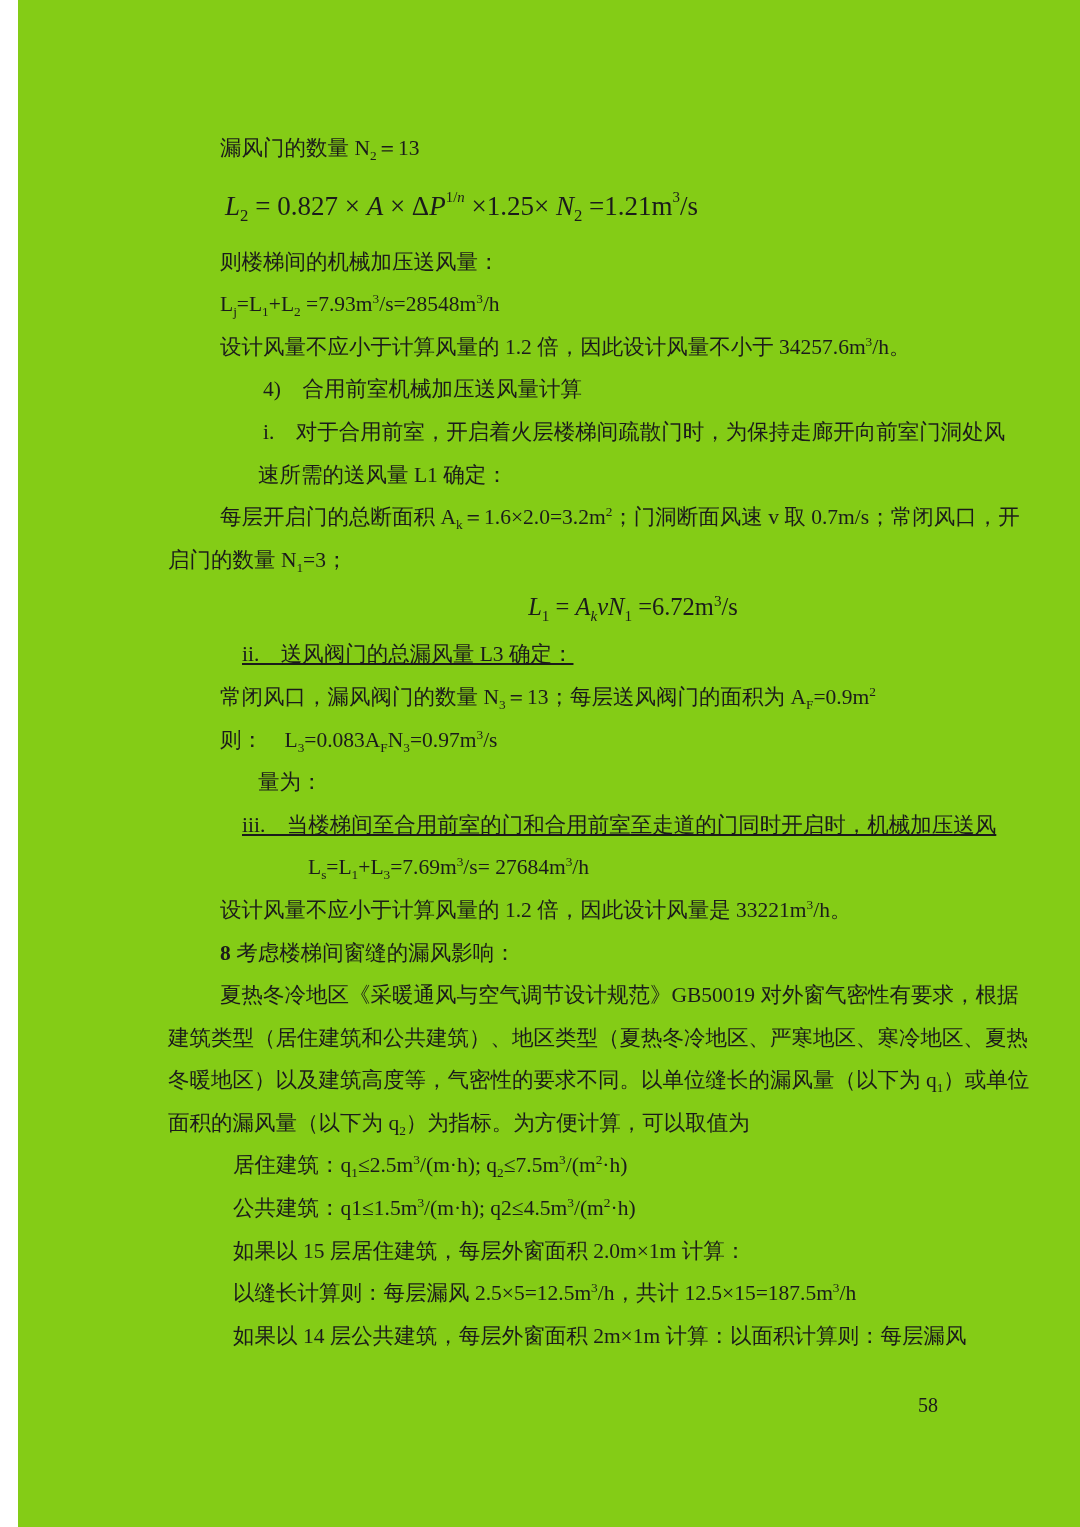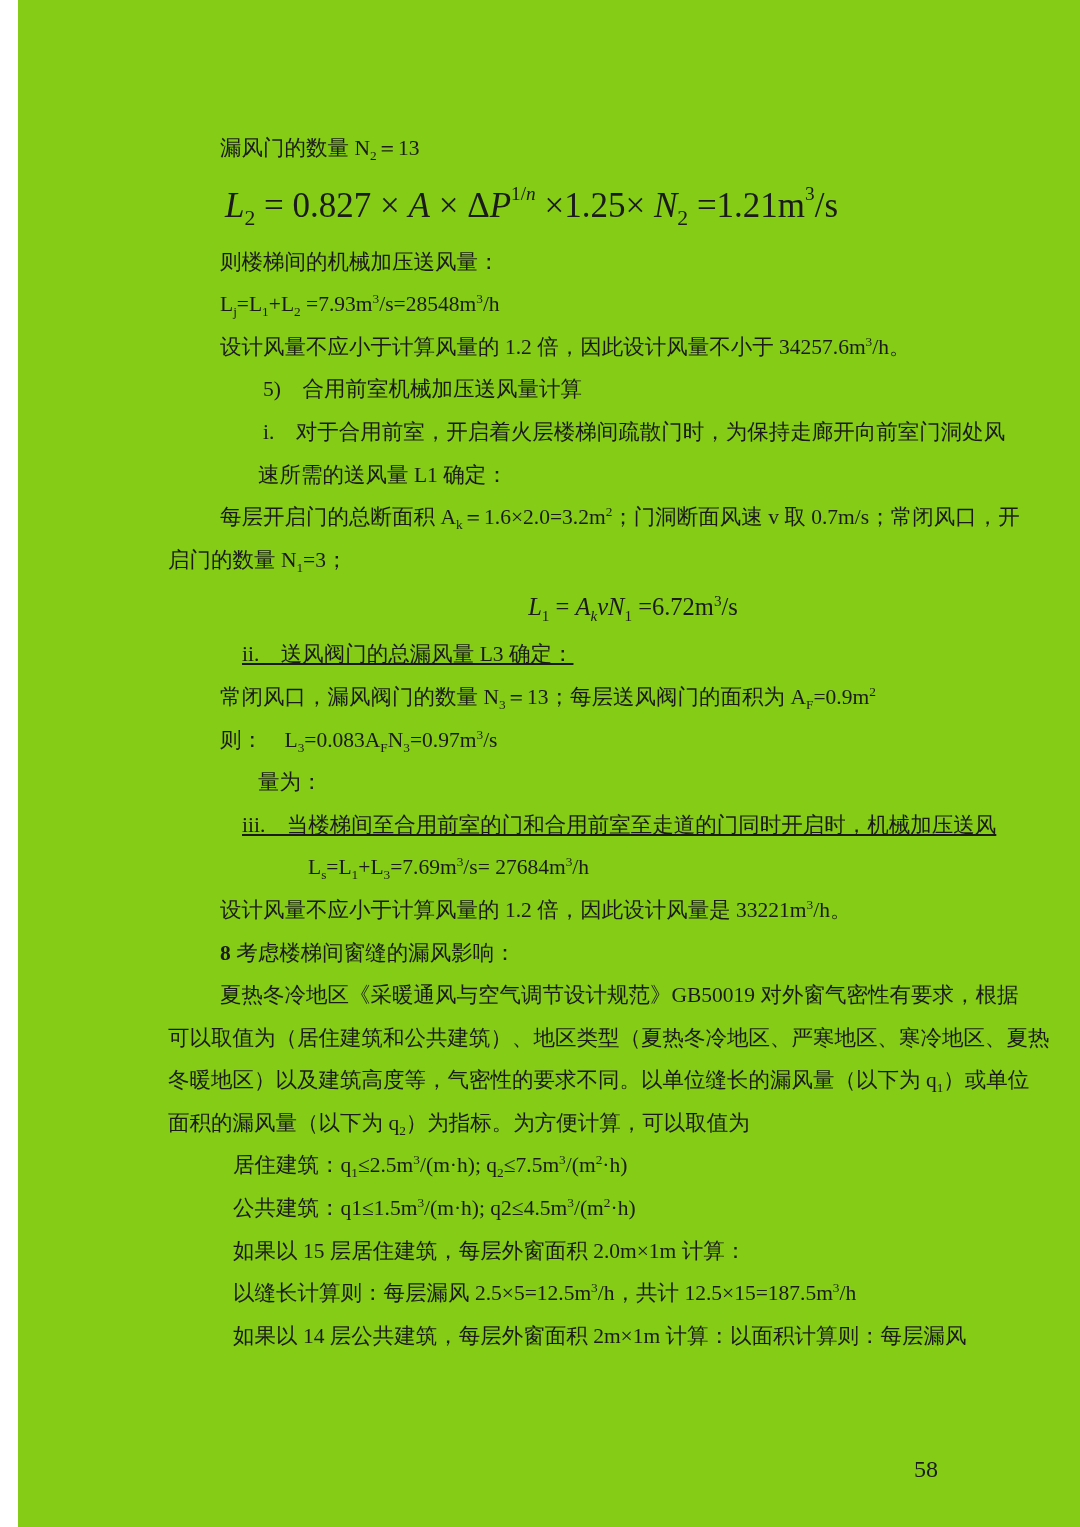--- a/index.html
+++ b/index.html
@@ -11,60 +11,60 @@
   .page { position:relative; width:1080px; height:1527px; background:#84cc16;margin-left:18px; }
   .content { padding:127px 140px 0 150px; font-size:21.5px; }
   .line { line-height:42.6px; white-space:nowrap; }
   .ind   { padding-left:52px; }   
   .ind2  { padding-left:65px; }   
   .li1   { padding-left:95px; }   
   .li2   { padding-left:74px;text-decoration:underline; }   
   .cont  { padding-left:90px; }   
   .fline { padding-left:140px; }  
   .formula-big {
-    padding-left:57px; font-size:35px; line-height:62px;
+    padding-left:57px; font-size:27px; line-height:62px;
     margin:5px 0 4px 0; white-space:nowrap;
   }
   .formula-mid {
     padding-left:140px; font-size:24.5px; line-height:52px; white-space:nowrap;text-align:center;
   }
   sub { font-size:0.62em; line-height:0; }
   sup { font-size:0.62em; line-height:0; }
   .formula-big sup { vertical-align:0.9em; font-size:0.55em; }
   .pagenum {
-    position:absolute; top:1454px; right:160px;
-    font-size:24px; line-height:30px;
+    position:absolute; top:1390px; right:160px;
+    font-size:20px; line-height:30px;
   }
 </style>
 </head>
 <body>
 
 <div class="page">
   <div class="content">
     <div class="line ind">漏风门的数量 N<sub>2</sub>＝13</div>
     <div class="formula-big"><i>L</i><sub>2</sub> = 0.827 × <i>A</i> × Δ<i>P</i><sup>1/<i>n</i></sup> ×1.25× <i>N</i><sub>2</sub> =1.21m<sup>3</sup>/s</div>
     <div class="line ind">则楼梯间的机械加压送风量：</div>
     <div class="line ind">L<sub>j</sub>=L<sub>1</sub>+L<sub>2</sub> =7.93m<sup>3</sup>/s=28548m<sup>3</sup>/h</div>
     <div class="line ind">设计风量不应小于计算风量的 1.2 倍，因此设计风量不小于 34257.6m<sup>3</sup>/h。</div>
-    <div class="line li1">5)　合用前室机械加压送风量计算</div>
+    <div class="line li1">4)　合用前室机械加压送风量计算</div>
     <div class="line li1">i.　对于合用前室，开启着火层楼梯间疏散门时，为保持走廊开向前室门洞处风</div>
     <div class="line cont">速所需的送风量 L1 确定：</div>
     <div class="line ind">每层开启门的总断面积 A<sub>k</sub>＝1.6×2.0=3.2m<sup>2</sup>；门洞断面风速 v 取 0.7m/s；常闭风口，开</div>
     <div class="line">启门的数量 N<sub>1</sub>=3；</div>
     <div class="formula-mid"><i>L</i><sub>1</sub> = <i>A<sub>k</sub>vN</i><sub>1</sub> =6.72m<sup>3</sup>/s</div>
     <div class="line li2">ii.　送风阀门的总漏风量 L3 确定：</div>
     <div class="line ind">常闭风口，漏风阀门的数量 N<sub>3</sub>＝13；每层送风阀门的面积为 A<sub>F</sub>=0.9m<sup>2</sup></div>
     <div class="line ind">则：　L<sub>3</sub>=0.083A<sub>F</sub>N<sub>3</sub>=0.97m<sup>3</sup>/s</div>
     <div class="line cont">量为：</div>
     <div class="line li2">iii.　当楼梯间至合用前室的门和合用前室至走道的门同时开启时，机械加压送风</div>
     <div class="line fline">L<sub>s</sub>=L<sub>1</sub>+L<sub>3</sub>=7.69m<sup>3</sup>/s= 27684m<sup>3</sup>/h</div>
     <div class="line ind">设计风量不应小于计算风量的 1.2 倍，因此设计风量是 33221m<sup>3</sup>/h。</div>
     <div class="line ind"><b>8</b> 考虑楼梯间窗缝的漏风影响：</div>
     <div class="line ind">夏热冬冷地区《采暖通风与空气调节设计规范》GB50019 对外窗气密性有要求，根据</div>
-    <div class="line">可以取值为（居住建筑和公共建筑）、地区类型（夏热冬冷地区、严寒地区、寒冷地区、夏热</div>
+    <div class="line">建筑类型（居住建筑和公共建筑）、地区类型（夏热冬冷地区、严寒地区、寒冷地区、夏热</div>
     <div class="line">冬暖地区）以及建筑高度等，气密性的要求不同。以单位缝长的漏风量（以下为 q<sub>1</sub>）或单位</div>
     <div class="line">面积的漏风量（以下为 q<sub>2</sub>）为指标。为方便计算，可以取值为</div>
     <div class="line ind2">居住建筑：q<sub>1</sub>≤2.5m<sup>3</sup>/(m·h); q<sub>2</sub>≤7.5m<sup>3</sup>/(m<sup>2</sup>·h)</div>
     <div class="line ind2">公共建筑：q1≤1.5m<sup>3</sup>/(m·h); q2≤4.5m<sup>3</sup>/(m<sup>2</sup>·h)</div>
     <div class="line ind2">如果以 15 层居住建筑，每层外窗面积 2.0m×1m 计算：</div>
     <div class="line ind2">以缝长计算则：每层漏风 2.5×5=12.5m<sup>3</sup>/h，共计 12.5×15=187.5m<sup>3</sup>/h</div>
     <div class="line ind2">如果以 14 层公共建筑，每层外窗面积 2m×1m 计算：以面积计算则：每层漏风</div>
   </div>
   <div class="pagenum">58</div>
 </div>

